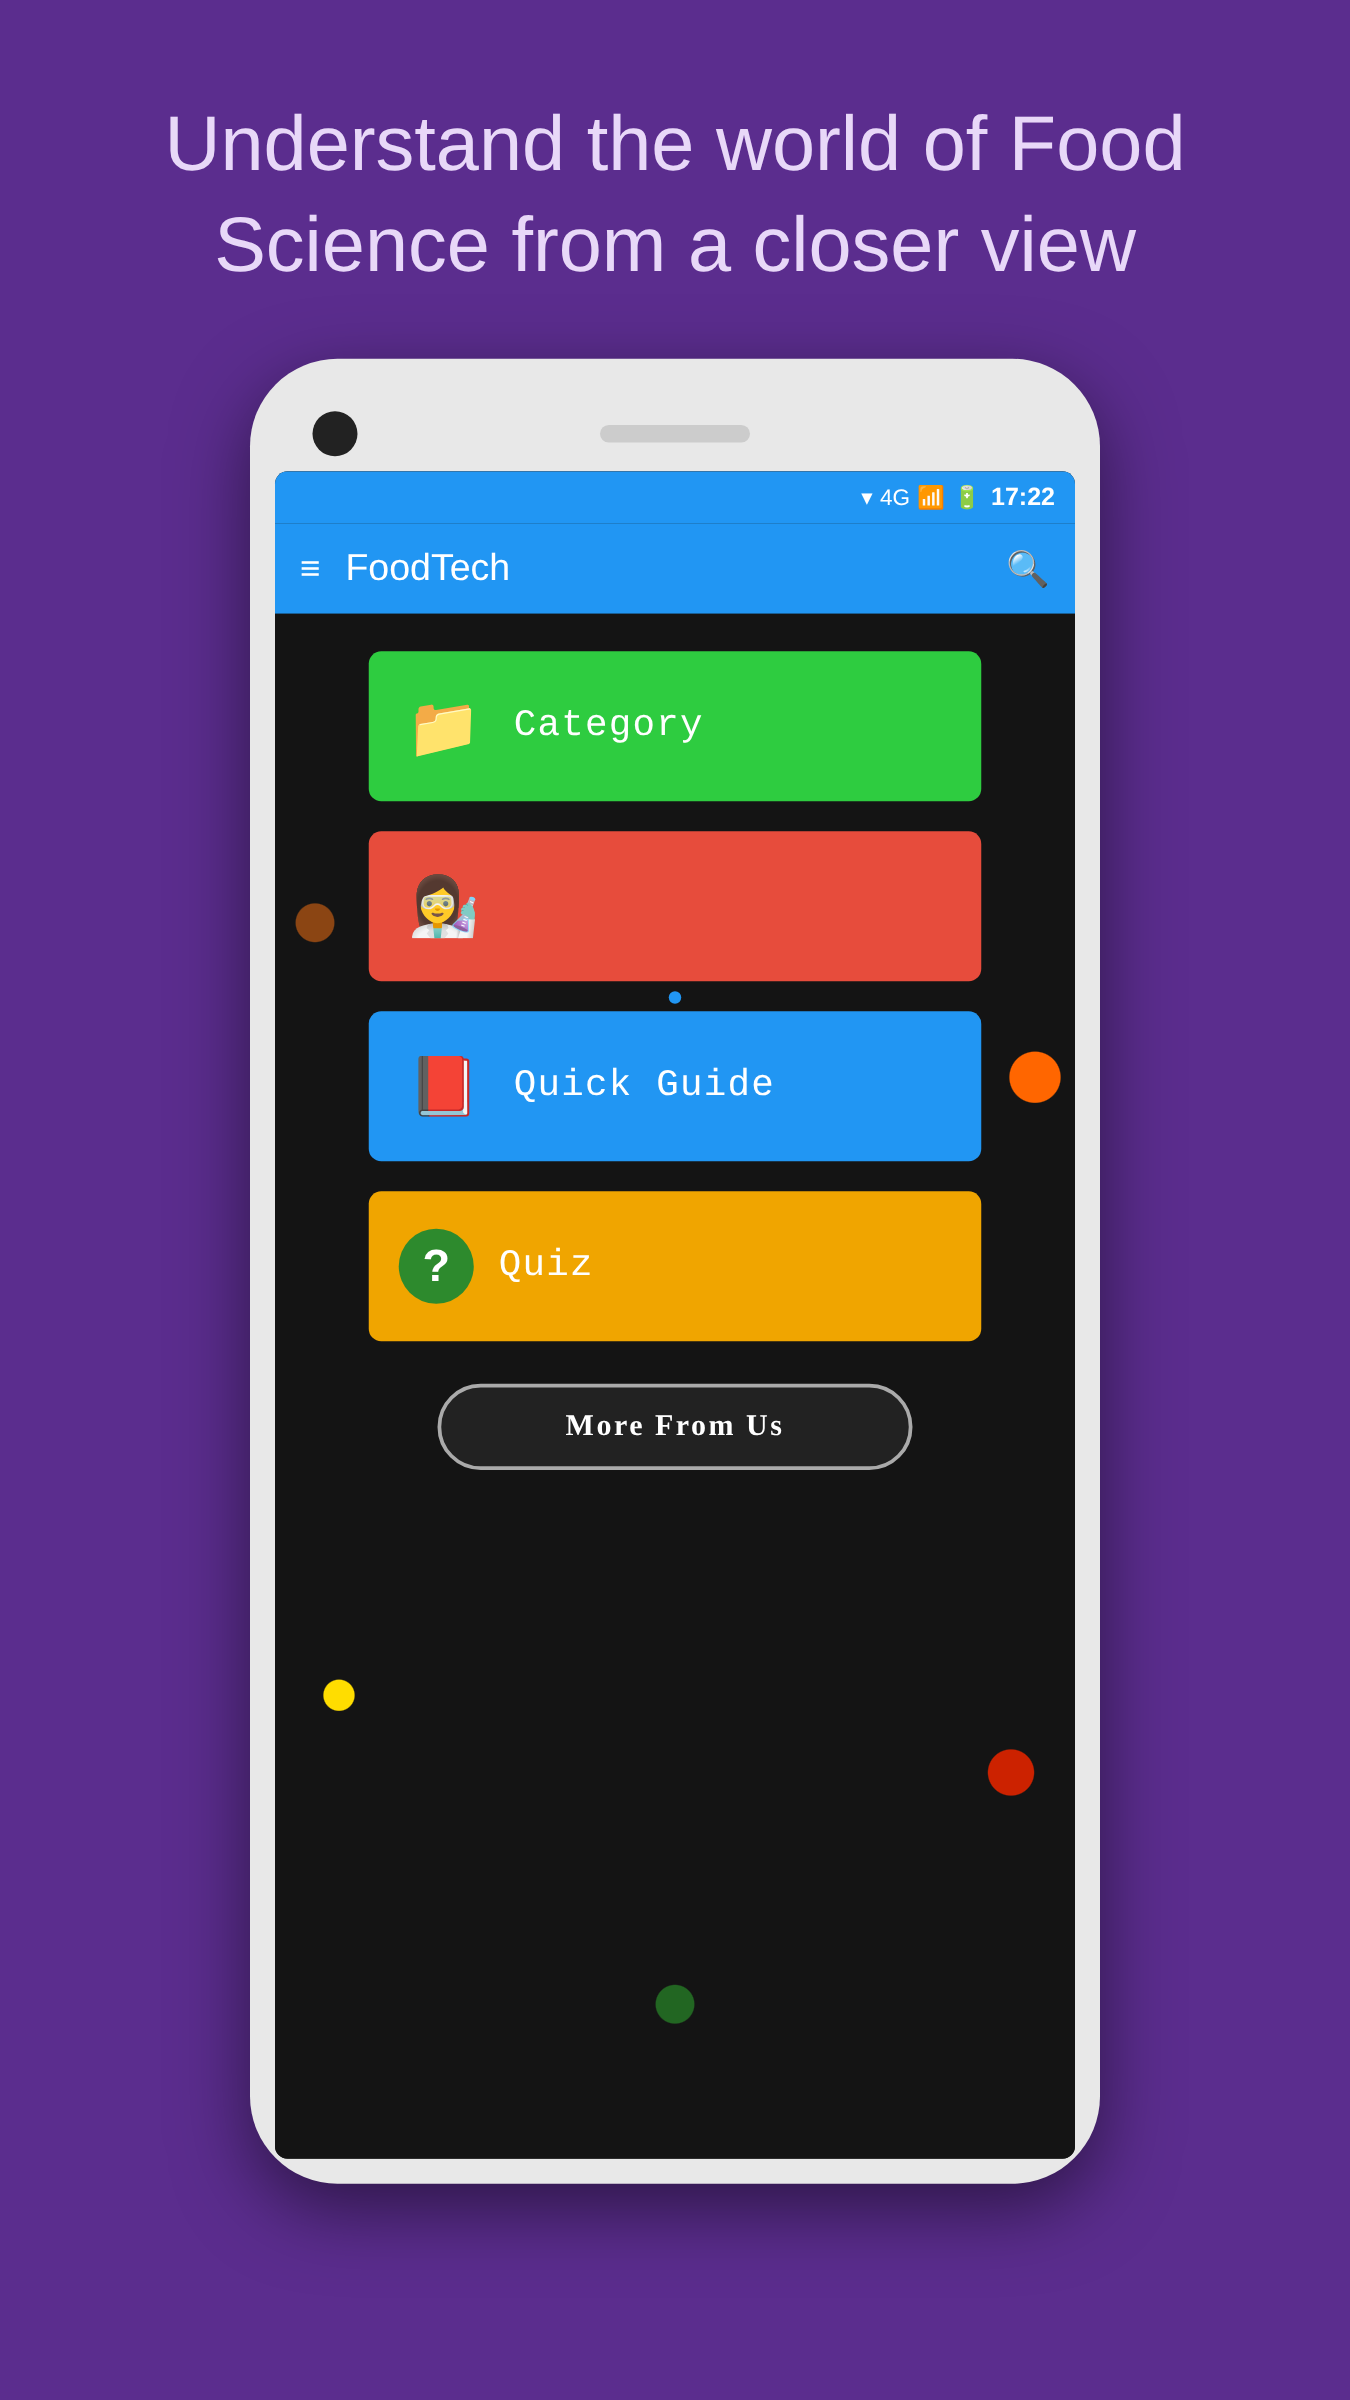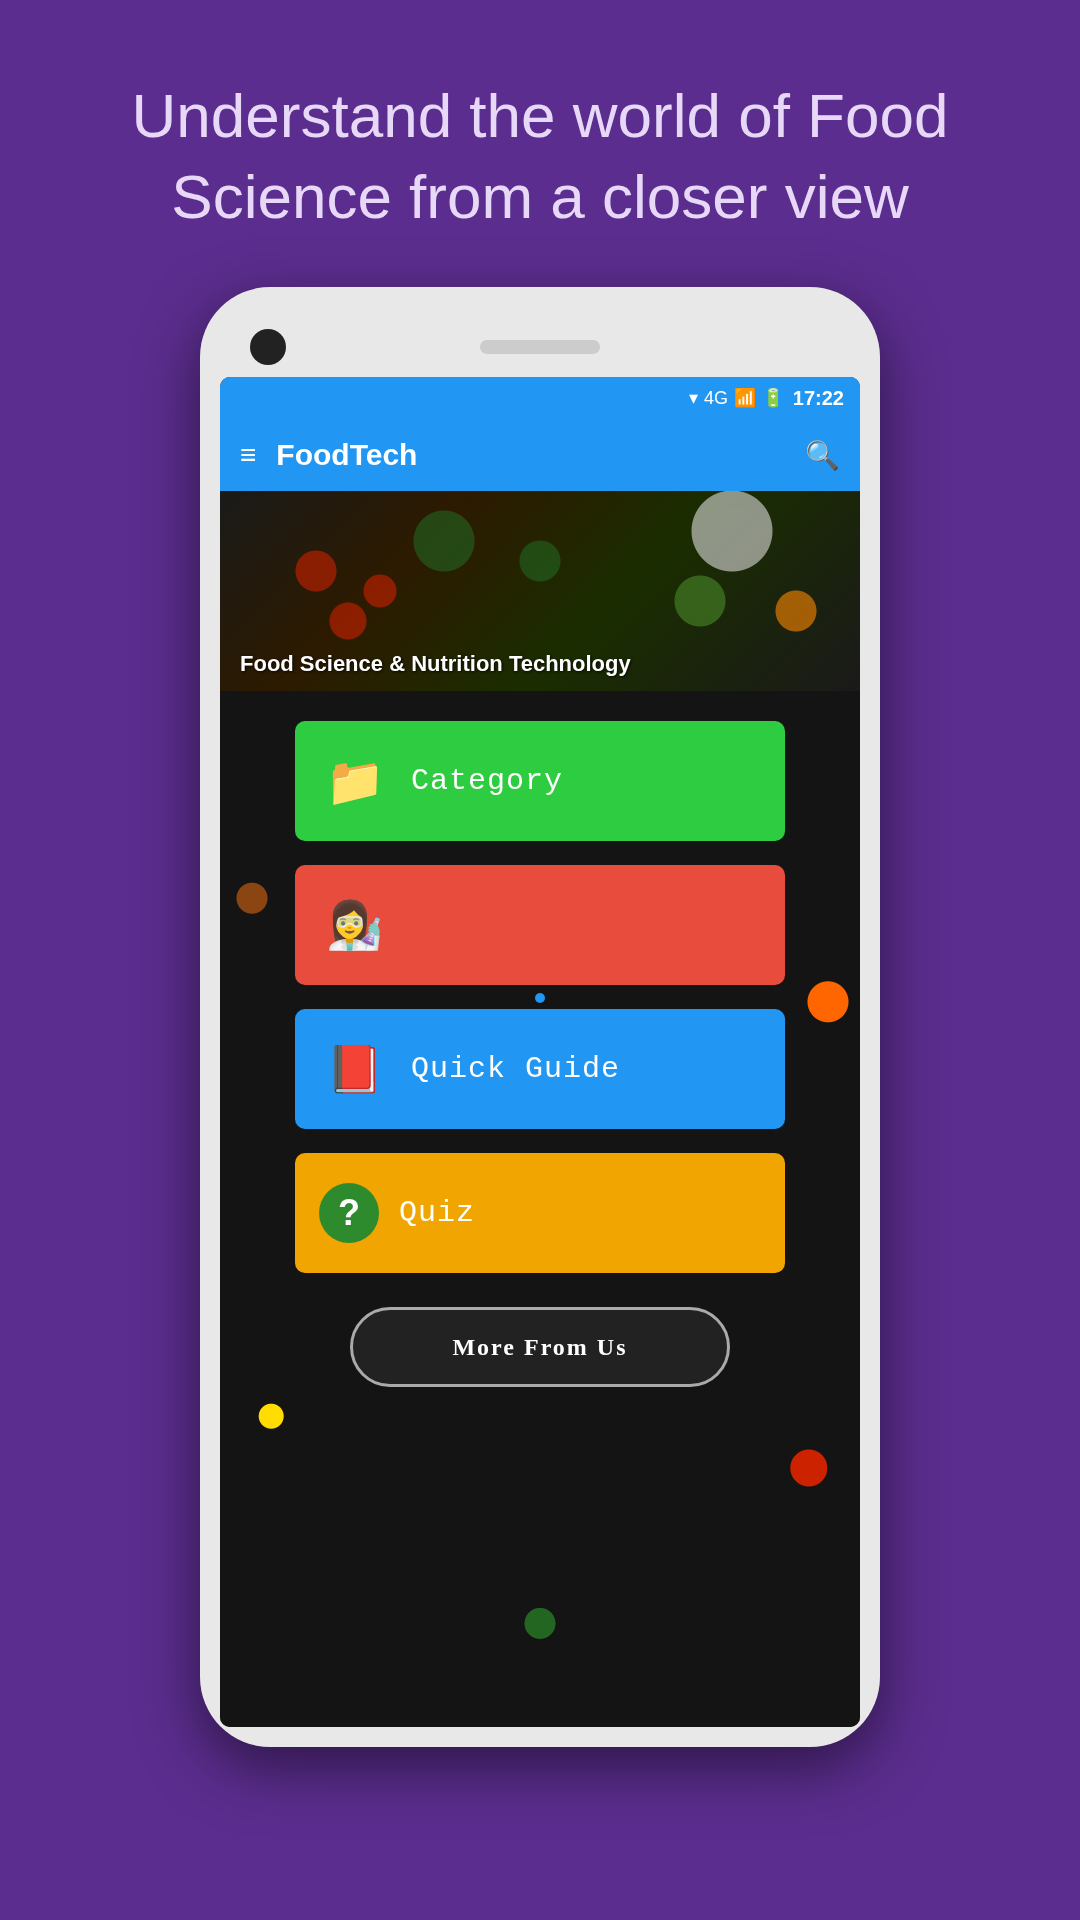--- a/index.html
+++ b/index.html
@@ -112,21 +112,21 @@
 
     .hamburger-icon {
       color: white;
       font-size: 28px;
       cursor: pointer;
     }
 
     .app-title {
       color: white;
       font-size: 30px;
-      font-weight: bold;
+      font-weight: normal;
       flex: 1;
     }
 
     .search-icon {
       color: white;
       font-size: 28px;
       cursor: pointer;
     }
 
     
@@ -225,21 +225,21 @@
       background: #2196F3;
     }
 
     .btn-quiz {
       background: #f0a500;
     }
 
     
     .more-btn {
       width: 380px;
-      height: 80px;
+      height: 69px;
       border-radius: 50px;
       background: #222;
       border: 3px solid #aaa;
       color: white;
       font-size: 24px;
       font-weight: bold;
       font-family: 'Georgia', serif;
       letter-spacing: 2px;
       cursor: pointer;
       display: flex;
@@ -313,24 +313,20 @@
       </div>
       <span class="status-time">17:22</span>
     </div>
 
     <div class="app-bar">
       <span class="hamburger-icon">≡</span>
       <span class="app-title">FoodTech</span>
       <span class="search-icon">🔍</span>
     </div>
 
-    <div class="hero-area">
-      <div class="food-decor"></div>
-      <span class="hero-subtitle">Food Science &amp; Nutrition Technology</span>
-    </div>
 
     <div class="buttons-area">
 
       <button class="menu-btn btn-category">
         <div class="menu-btn-icon folder-icon">📁</div>
         <span class="menu-btn-label">Category</span>
       </button>
 
       <button class="menu-btn btn-food-scientist" style="position:relative;">
         <div class="menu-btn-icon scientist-icon">👩‍🔬</div>

